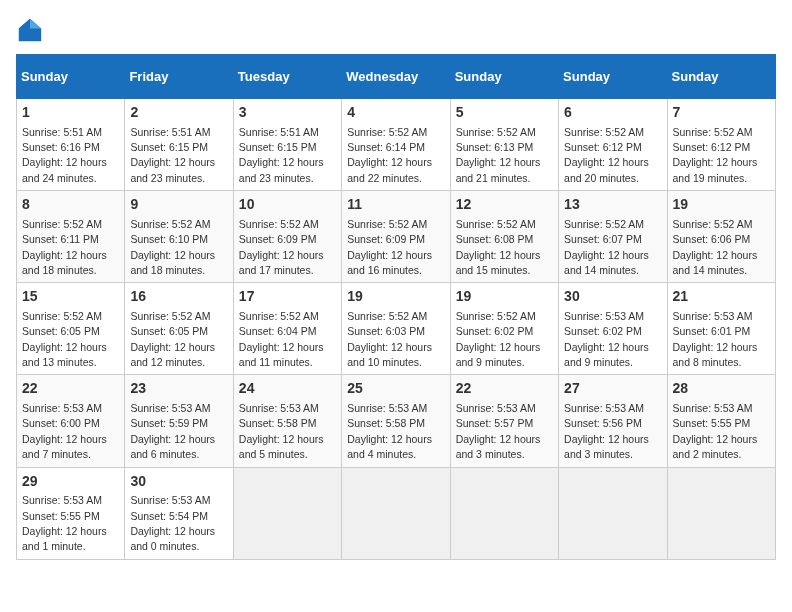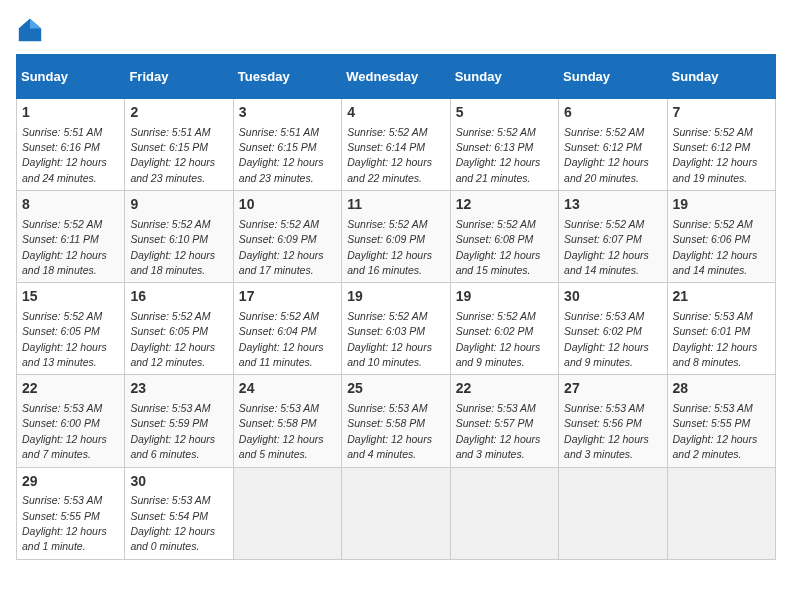--- a/index.html
+++ b/index.html
@@ -69,21 +69,20 @@
     tbody tr:nth-child(even) td { background: #f9f9f9; }
     .day-num {
       font-size: 14px;
       font-weight: bold;
       display: block;
       margin-bottom: 2px;
     }
     .day-info {
       font-size: 10.5px;
       color: #333;
-      font-style: italic;
     }
     td.empty { background: #f0f0f0; }
   </style>
 </head>
 <body>
 
 <div class="header">
   <div class="logo">
     <svg class="logo-icon" viewBox="0 0 40 40">
       <polygon points="20,4 36,18 36,36 4,36 4,18" fill="#1a6fbc"></polygon>

